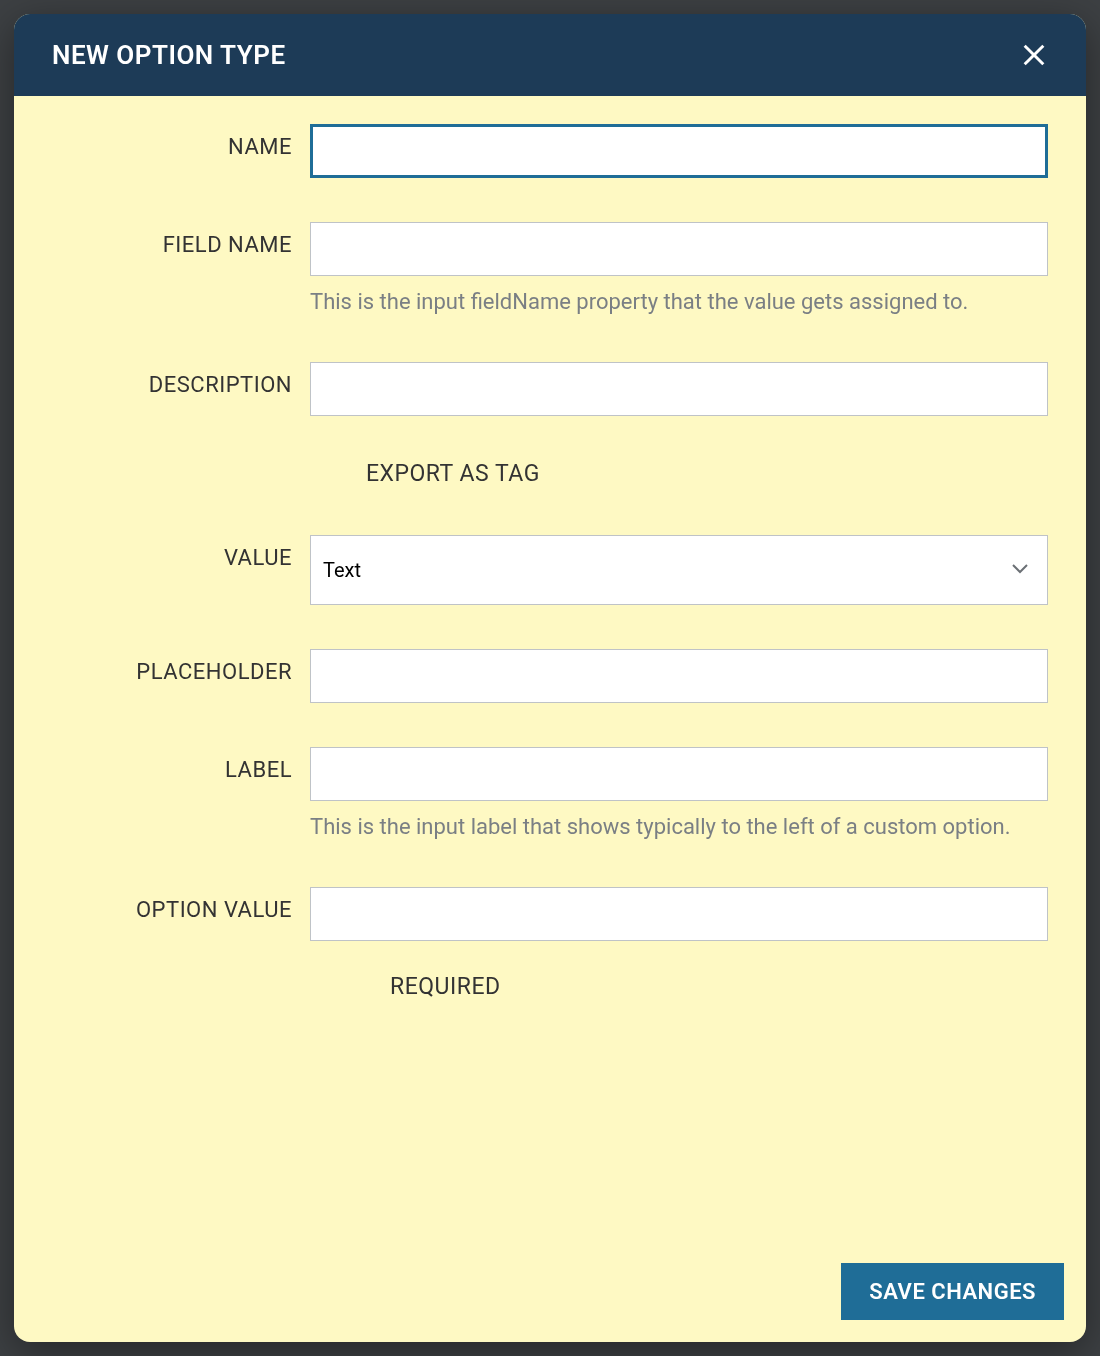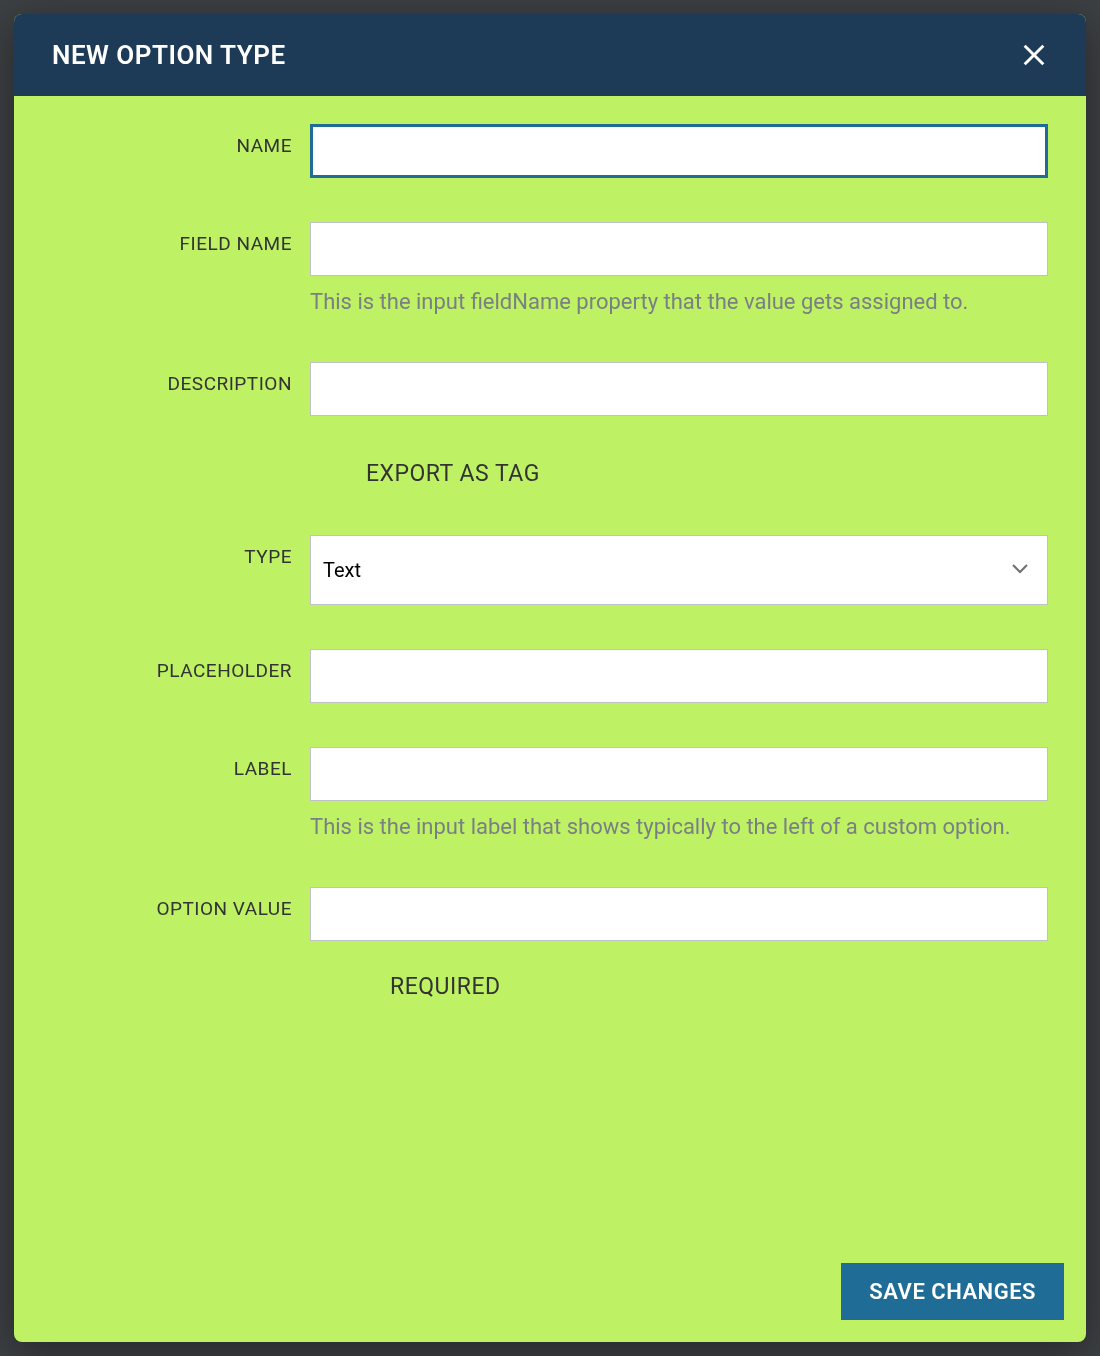--- a/index.html
+++ b/index.html
@@ -10,22 +10,22 @@
       height: 1356px;
       position: relative;
       overflow: hidden;
     }
     .modal-wrap {
       position: absolute;
       top: 14px;
       left: 14px;
       right: 14px;
       bottom: 14px;
-      background: #bef264;
-      border-radius: 8px;
+      background: #fef9c3;
+      border-radius: 16px;
       overflow: hidden;
       box-shadow: 0 10px 40px rgba(0,0,0,0.4);
     }
     .modal-header {
       background: #1d3b57;
       height: 82px;
       display: flex;
       align-items: center;
       justify-content: space-between;
       padding: 0 32px 0 38px;
@@ -56,21 +56,21 @@
     }
     .form-row.tight { margin-bottom: 32px; }
     .label-col {
       width: 258px;
       flex: 0 0 258px;
       text-align: right;
       padding-right: 18px;
       padding-top: 10px;
     }
     .label-col label {
-      font-size: 19px;
+      font-size: 22px;
       font-weight: 400;
       letter-spacing: 0.5px;
       color: #333333;
     }
     .input-col {
       flex: 1 1 auto;
       min-width: 0;
     }
     .txt-input {
       width: 100%;
@@ -193,21 +193,21 @@
         <input type="text" class="txt-input" value="" style="">
       </div>
     </div>
 
     <div class="chk-row">
       <span class="chk-label">EXPORT AS TAG</span>
     </div>
 
     <div class="form-row">
       <div class="label-col">
-        <label>TYPE</label>
+        <label>VALUE</label>
       </div>
       <div class="input-col">
         <div class="select-wrap">
           <div class="select-input">Text</div>
           <span class="chev">
             <svg viewBox="0 0 24 24">
                 <polyline points="5 9 12 16 19 9"></polyline>
               </svg>
           </span>
         </div>

